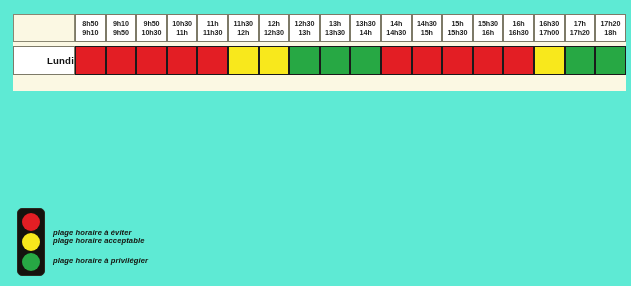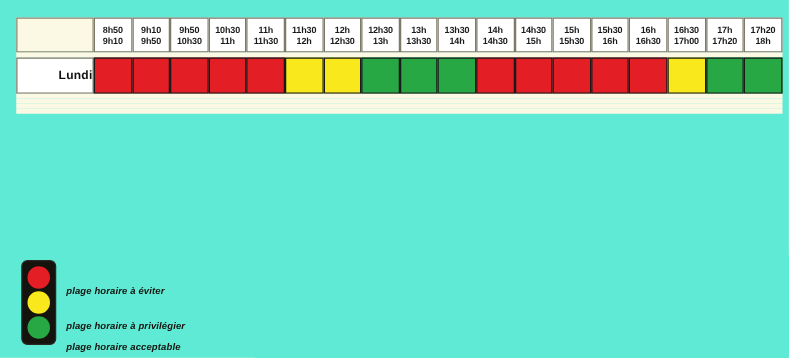--- a/index.html
+++ b/index.html
@@ -121,21 +121,21 @@
     position: absolute;
     left: 40px;
     font-size: 7.6px;
     font-style: italic;
     font-weight: bold;
     color: #14110c;
     white-space: nowrap;
     letter-spacing: 0.1px;
   }
   .legend-text.l1 { top: 8px; margin-top: 12px; }
-  .legend-text.l2 { top: 28px; margin-top: 37px; }
+  .legend-text.l2 { top: 28px; }
   .legend-text.l3 { top: 48px; }
 </style>
 </head>
 <body>
 
 <div id="page">
 
   <table id="schedule-table">
     <thead>
       <tr>

